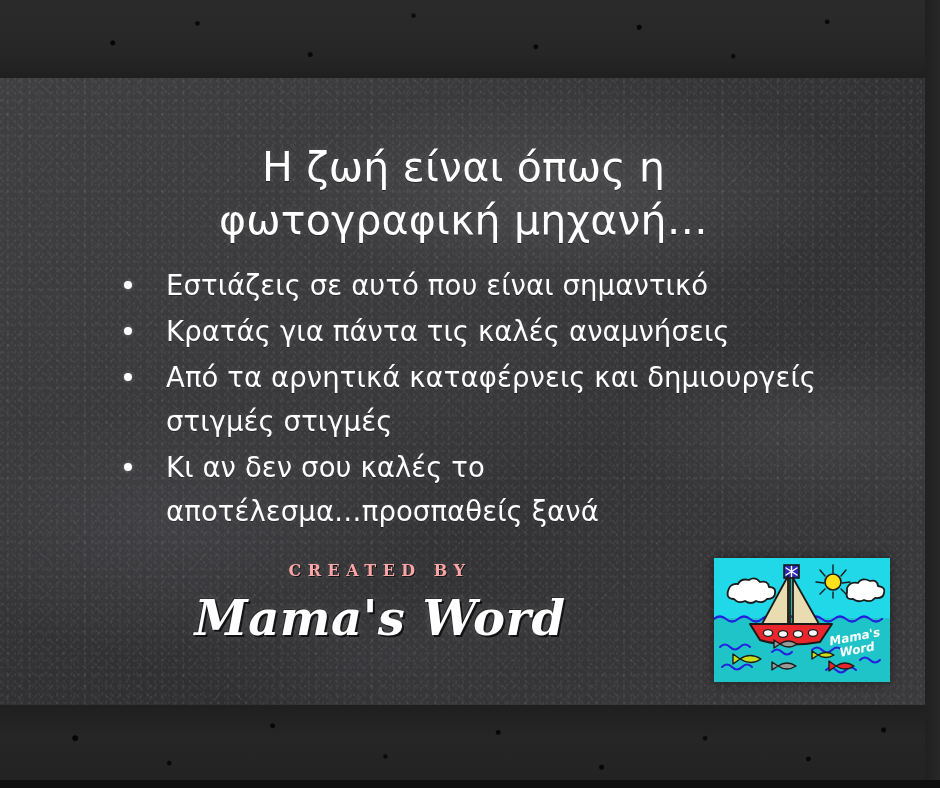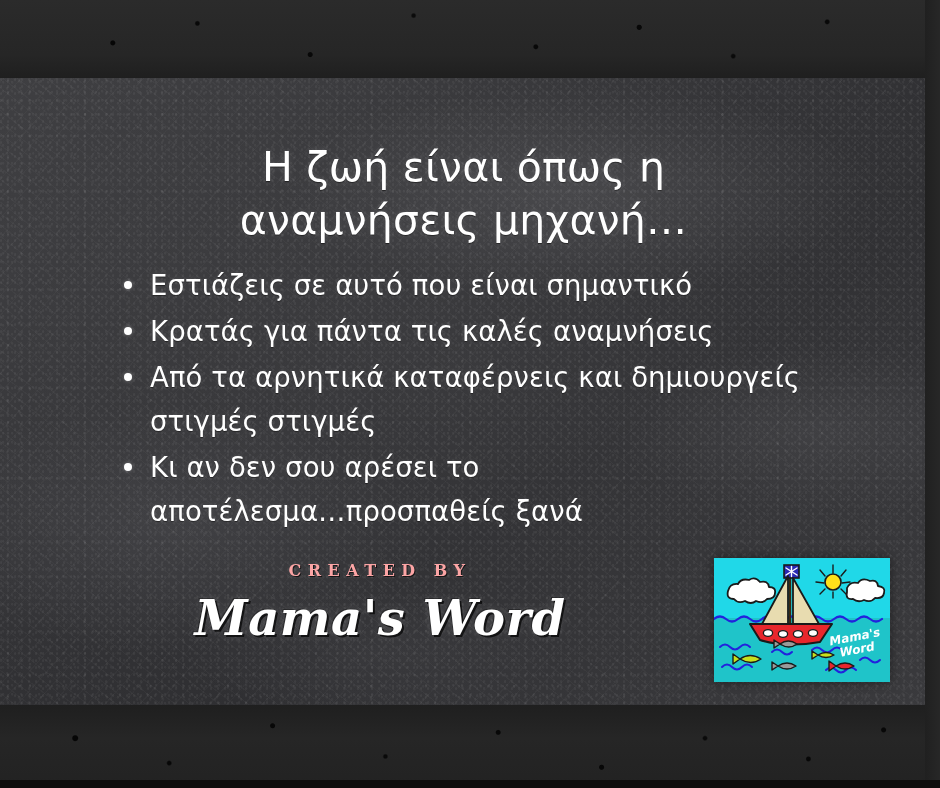--- a/index.html
+++ b/index.html
@@ -147,21 +147,21 @@
   .bullets li .dot {
     position: absolute;
     left: 6px;
     top: 18px;
     width: 8px;
     height: 8px;
     border-radius: 50%;
     background: #ffffff;
     box-shadow: 0 0 4px rgba(255,255,255,.3);
   }
-  .bullets li .ln { display: block; }
+  .bullets li .ln { display: block; margin-left: 16px; }
 
   
   .credit {
     position: absolute;
     left: 120px;
     top: 483px;
     width: 520px;
     text-align: center;
   }
   .credit-kicker {
@@ -206,40 +206,40 @@
   <div class="board"></div>
 
   <div class="frame-border frame-top"></div>
   <div class="frame-border frame-bottom"></div>
   <div class="frame-border frame-right"></div>
 
   <div class="content">
 
     <h1 class="title">
       <span class="tl">Η ζωή είναι όπως η</span>
-      <span class="tl">αναμνήσεις μηχανή…</span>
+      <span class="tl">φωτογραφική μηχανή…</span>
     </h1>
 
     <ul class="bullets">
       <li>
         <span class="dot"></span>
         <span class="ln">Εστιάζεις σε αυτό που είναι σημαντικό</span>
       </li>
       <li>
         <span class="dot"></span>
         <span class="ln">Κρατάς για πάντα τις καλές αναμνήσεις</span>
       </li>
       <li>
         <span class="dot"></span>
         <span class="ln">Από τα αρνητικά καταφέρνεις και δημιουργείς</span>
         <span class="ln">στιγμές στιγμές</span>
       </li>
       <li>
         <span class="dot"></span>
-        <span class="ln">Κι αν δεν σου αρέσει το</span>
+        <span class="ln">Κι αν δεν σου καλές το</span>
         <span class="ln">αποτέλεσμα…προσπαθείς ξανά</span>
       </li>
     </ul>
 
     <div class="credit">
       <div class="credit-kicker">Created by</div>
       <div class="credit-name">Mama's Word</div>
     </div>
 
     <div class="logo">

